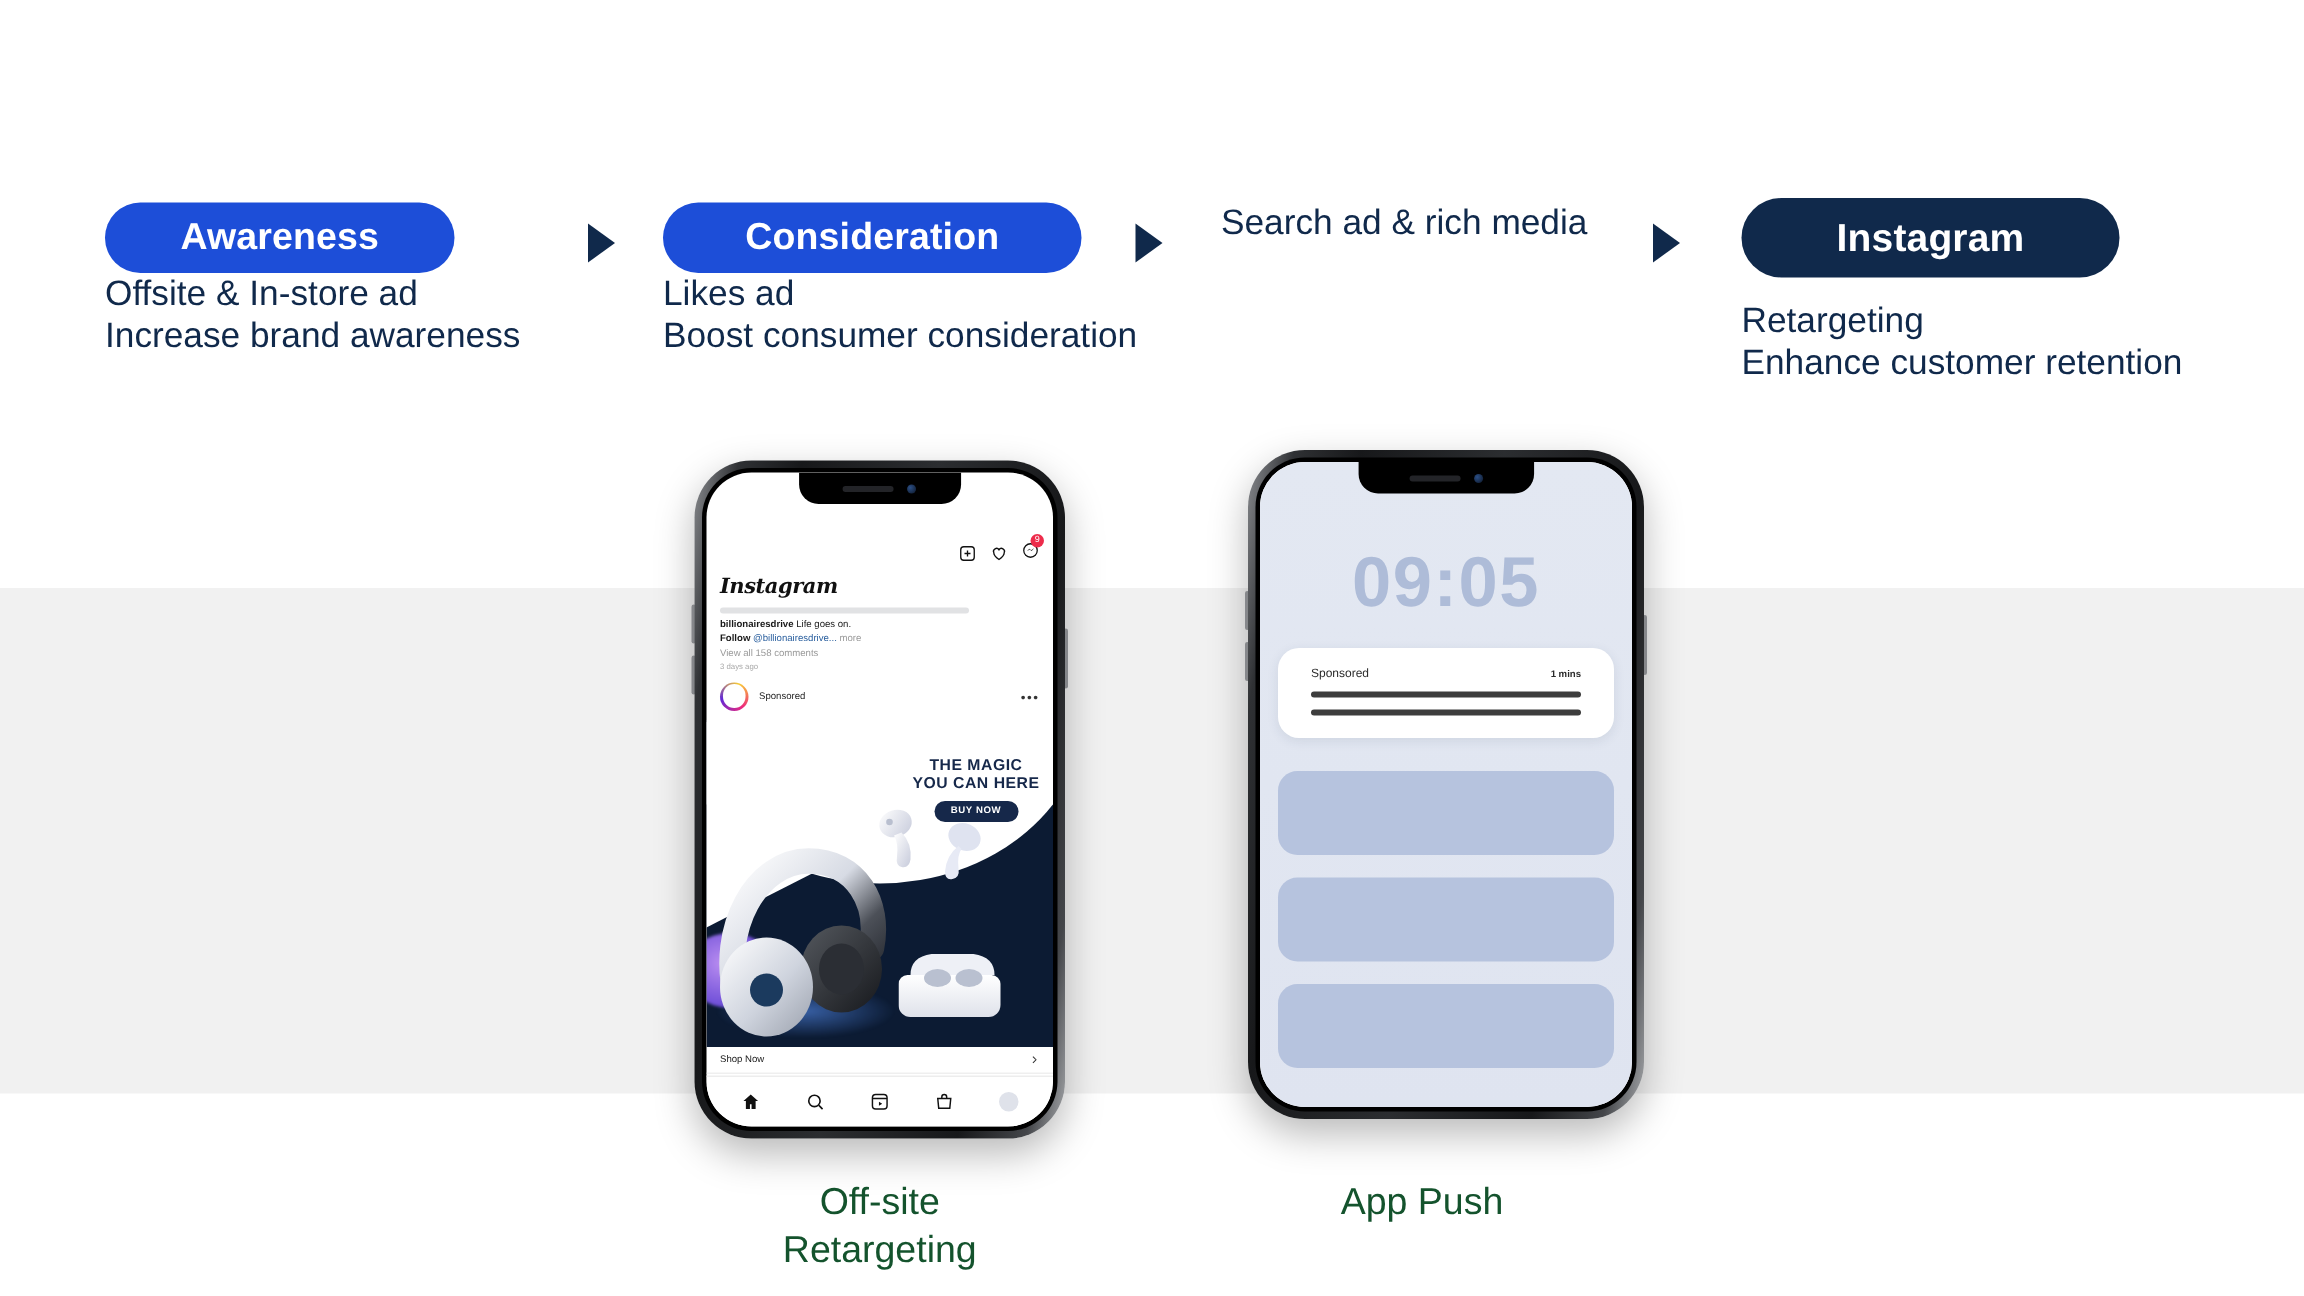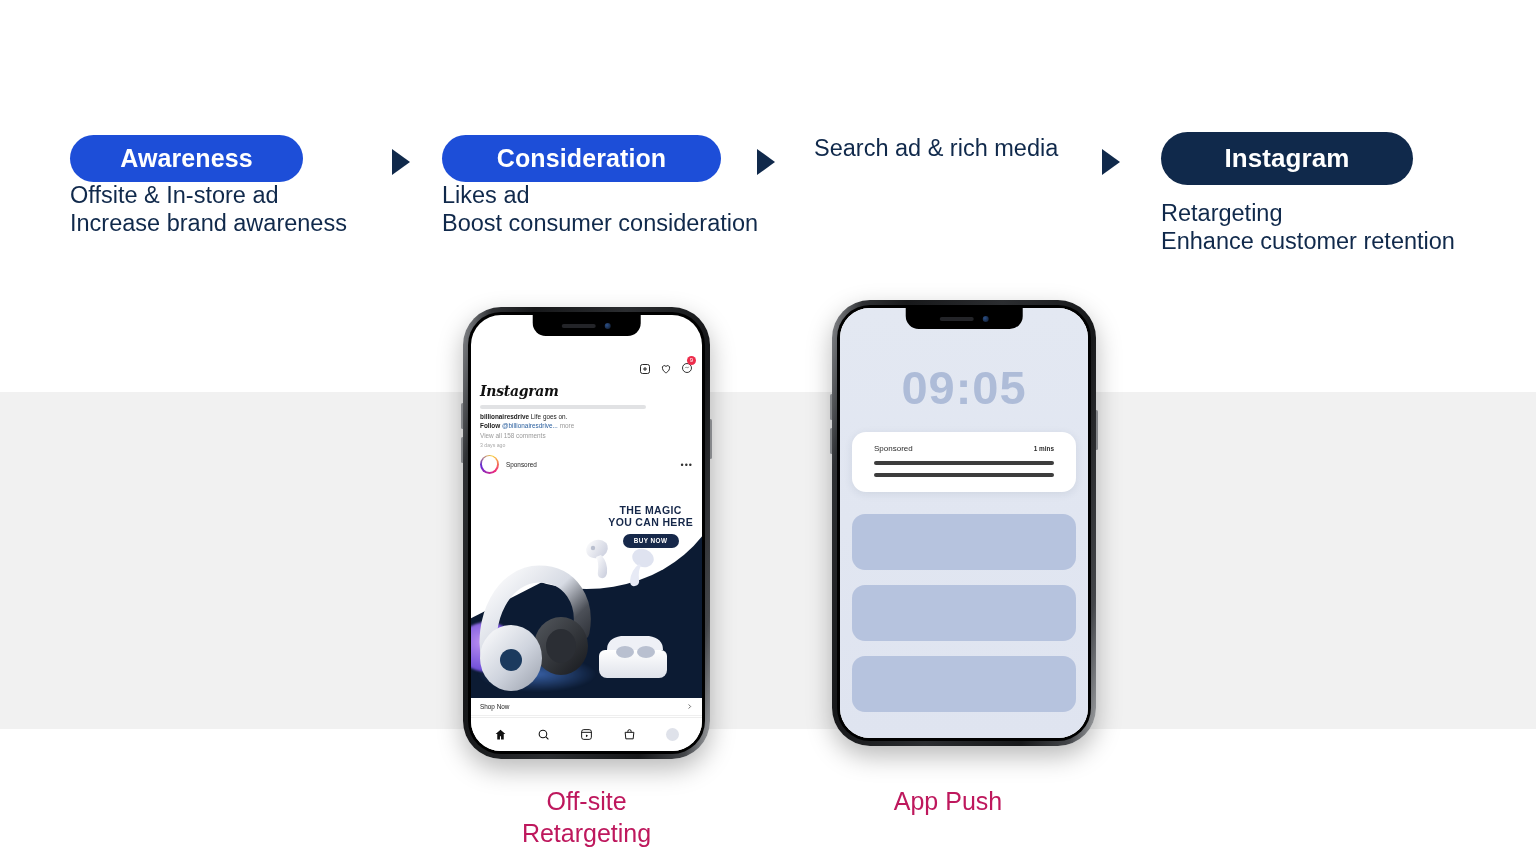--- a/index.html
+++ b/index.html
@@ -166,21 +166,21 @@
   .notif-head{display:flex;align-items:baseline;justify-content:space-between;}
   .notif-title{font-size:8px;color:#2b2b2b;}
   .notif-time{font-size:6.4px;font-weight:bold;color:#2b2b2b;}
   .notif-bar{height:4px;border-radius:2px;background:#3d3d3d;margin-top:8px;}
   .card{
     position:absolute;left:12px;right:12px;height:56px;border-radius:13px;
     background:#b6c3de;
   }
   
   .cap{
-    position:absolute;text-align:center;color:#be185d;
+    position:absolute;text-align:center;color:#14532d;
     font-size:25px;line-height:1.27;font-weight:normal;
   }
 </style>
 </head>
 <body>
 
 <div id="gray-band"></div>
 
 <div id="funnel">
 

